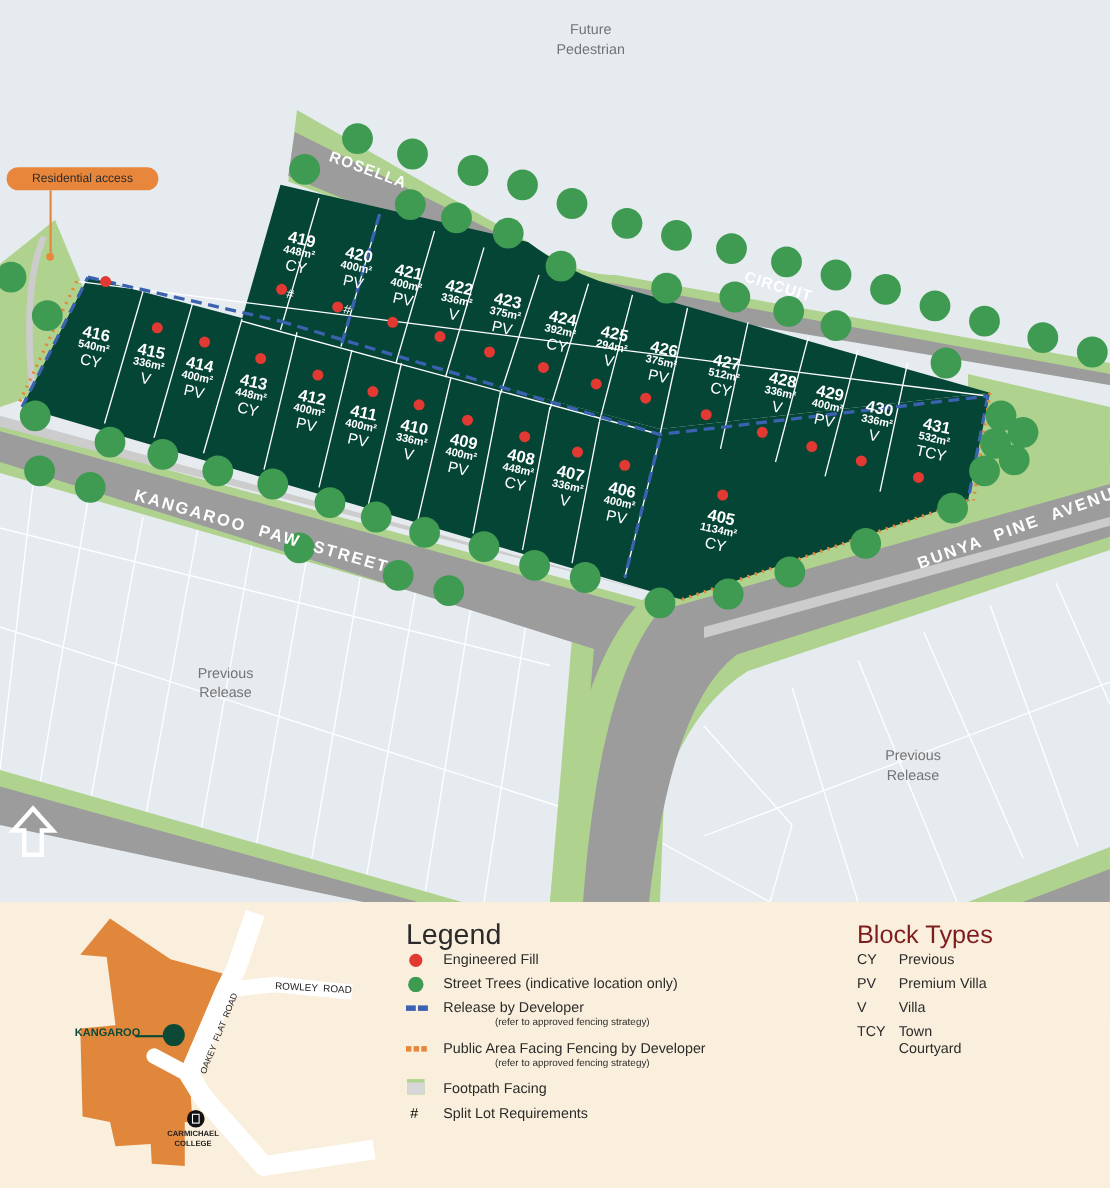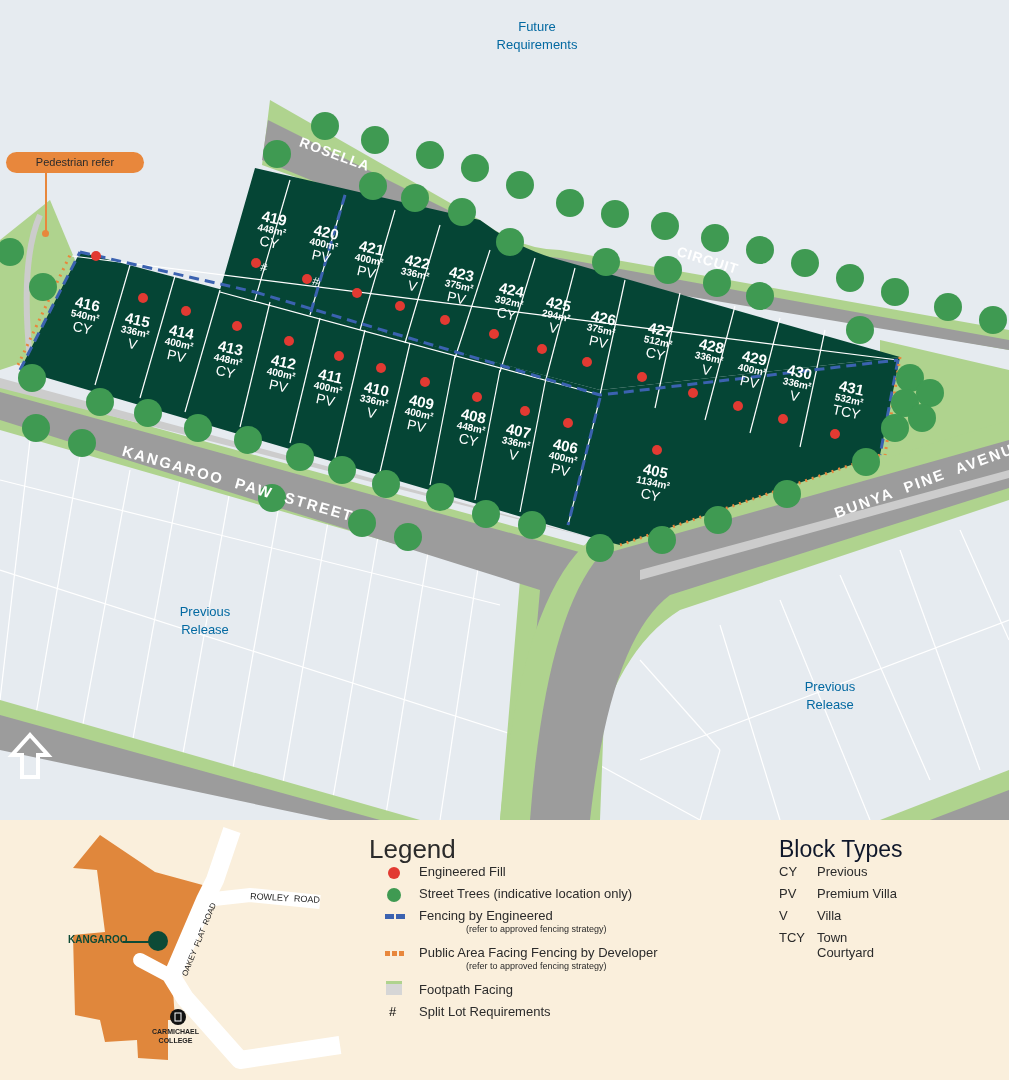--- a/index.html
+++ b/index.html
@@ -1,31 +1,31 @@
 <!DOCTYPE html>
 <html><head>
 <meta charset="utf-8">
 <style>
   html,body{margin:0;padding:0;}
   body{width:1009px;height:1080px;position:relative;overflow:hidden;background:#e6ebf0;font-family:"Liberation Sans",sans-serif;}
   #map{position:absolute;left:0;top:0;width:1009px;height:820px;}
   #map svg{display:block;}
-  .area-label{position:absolute;font-size:13px;color:#0369a1;text-align:center;line-height:18px;width:120px;}
+  .area-label{position:absolute;font-size:13px;color:#737373;text-align:center;line-height:18px;width:120px;}
   .ped{position:absolute;left:6px;top:152px;width:138px;height:21px;border-radius:11px;background:#e8873c;color:#2b2b2b;font-size:11px;line-height:21px;text-align:center;}
   .ped-line{position:absolute;left:45px;top:173px;width:2px;height:60px;background:#e8873c;}
   .ped-dot{position:absolute;left:42px;top:230px;width:7px;height:7px;border-radius:50%;background:#e8873c;}
   #footer{position:absolute;left:0;top:820px;width:1009px;height:260px;background:#faefdc;}
   .legend{position:absolute;left:369px;top:836px;}
   .legend h2{margin:0;font-weight:normal;font-size:26px;color:#2b2b2b;line-height:26px;}
-  .lg-row{position:relative;height:22px;margin-left:16px;}
+  .lg-row{position:relative;height:22px;margin-left:0;}
   .lg-icon{position:absolute;left:0;top:4px;width:22px;height:14px;}
   .lg-text{position:absolute;left:34px;top:2px;font-size:13px;color:#2b2b2b;white-space:nowrap;}
   .lg-sub{position:absolute;left:34px;top:18px;font-size:9px;color:#2b2b2b;white-space:nowrap;padding-left:47px;}
   .blocks{position:absolute;left:779px;top:836px;}
-  .blocks h2{margin:0;font-weight:normal;font-size:23px;color:#0f172a;line-height:26px;}
+  .blocks h2{margin:0;font-weight:normal;font-size:23px;color:#7f1d1d;line-height:26px;}
   .bt-row{position:relative;height:22px;font-size:13px;color:#2b2b2b;}
   .bt-code{position:absolute;left:0;top:2px;}
   .bt-name{position:absolute;left:38px;top:2px;}
   #locmap{position:absolute;left:0;top:820px;width:360px;height:260px;}
 </style>
 </head>
 <body>
 
 <div id="map">
 <svg width="1009" height="820" viewBox="0 0 1009 820" xmlns="http://www.w3.org/2000/svg">
@@ -347,32 +347,32 @@
       </div>
   </div>
 
   <div style="position:absolute;left:298px;top:146px;transform:rotate(20deg);color:#fff;font-weight:bold;font-size:14px;letter-spacing:1px;">ROSELLA</div>
   <div style="position:absolute;left:676px;top:252px;transform:rotate(17deg);color:#fff;font-weight:bold;font-size:14px;letter-spacing:1px;">CIRCUIT</div>
   <div style="position:absolute;left:125px;top:442px;transform:rotate(16deg);transform-origin:left top;color:#fff;font-weight:bold;font-size:15px;letter-spacing:2px;white-space:pre;">KANGAROO  PAW  STREET</div>
   <div style="position:absolute;left:832px;top:505px;transform:rotate(-20deg);transform-origin:left top;color:#fff;font-weight:bold;font-size:15px;letter-spacing:2px;white-space:pre;">BUNYA  PINE  AVENUE</div>
 
   <div class="area-label" style="left:477px;top:18px;">
       <div>Future</div>
-      <div>Requirements</div>
+      <div>Pedestrian</div>
     </div>
   <div class="area-label" style="left:145px;top:603px;">
       <div>Previous</div>
       <div>Release</div>
     </div>
   <div class="area-label" style="left:770px;top:678px;">
       <div>Previous</div>
       <div>Release</div>
     </div>
 
-  <div class="ped">Pedestrian refer</div>
+  <div class="ped">Residential access</div>
   <div class="ped-line"></div>
   <div class="ped-dot"></div>
 </div>
 
 <div id="footer"></div>
 
 <div id="locmap">
   <svg width="360" height="260" viewBox="0 0 360 260" xmlns="http://www.w3.org/2000/svg">
     <path d="M100,15 L155,52 L210,67 L172,155 L175,200 L168,200 L168,240 L138,238 L137,220 L105,222 L100,200 L75,195 L73,115 L105,112 L97,50 L73,48 Z" fill="#e0873c"></path>
     <path d="M232,10 L215,60 L205,80 L172,157 L185,178 L240,240 L340,225" stroke="#ffffff" stroke-width="18" fill="none" stroke-linejoin="round"></path>
@@ -404,21 +404,21 @@
     <svg class="lg-icon" width="22" height="14">
         <circle cx="9" cy="7" r="7" fill="#3f9a52"></circle>
       </svg>
     <span class="lg-text">Street Trees (indicative location only)</span>
   </div>
   <div class="lg-row" style="height:37px;">
     <svg class="lg-icon" width="22" height="14">
         <rect x="0" y="4" width="9" height="5" fill="#3b62b0"></rect>
         <rect x="11" y="4" width="9" height="5" fill="#3b62b0"></rect>
       </svg>
-    <span class="lg-text">Fencing by Engineered</span>
+    <span class="lg-text">Release by Developer</span>
     <span class="lg-sub">(refer to approved fencing strategy)</span>
   </div>
   <div class="lg-row" style="height:37px;">
     <svg class="lg-icon" width="22" height="14">
         <rect x="0" y="4" width="5" height="5" fill="#e8873c"></rect>
         <rect x="7" y="4" width="5" height="5" fill="#e8873c"></rect>
         <rect x="14" y="4" width="5" height="5" fill="#e8873c"></rect>
       </svg>
     <span class="lg-text">Public Area Facing Fencing by Developer</span>
     <span class="lg-sub">(refer to approved fencing strategy)</span>

